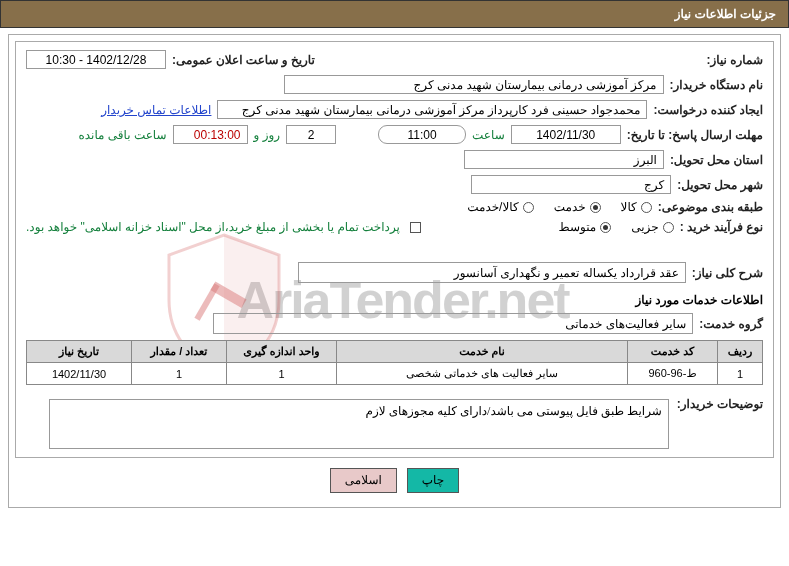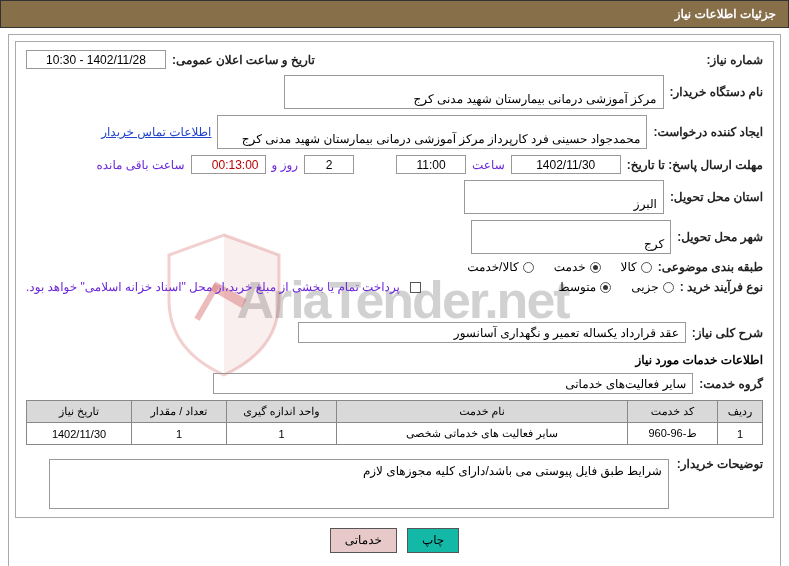--- a/index.html
+++ b/index.html
@@ -41,52 +41,53 @@
   text-align: center;
 }
 .input-box {
   border: 1px solid #999;
   background: #fff;
   padding: 2px 6px;
   height: 19px;
   line-height: 15px;
   text-align: center;
 }
-.text-val { text-align: right; padding: 16px 6px; }
+.text-val { text-align: right; padding: 2px 6px; }
 .link { color: #2244cc; text-decoration: underline; cursor: pointer; }
 .w-num { width: 150px; }
 .w-date { width: 140px; }
 .w-long { width: 380px; }
 .w-long2 { width: 430px; }
-.w-time { width: 70px; }
+.w-time { width: 88px; border-radius: 9px; }
 .w-day { width: 50px; }
 .w-timer { width: 75px; text-align: right; }
 .w-loc { width: 200px; }
 .radio-set { display: flex; gap: 20px; align-items: center; }
 .radio-dot {
   display: inline-block; width: 11px; height: 11px;
   border: 1px solid #555; border-radius: 50%; margin-left: 4px;
   vertical-align: middle; position: relative;
 }
 .radio-dot.filled::after {
   content:""; position:absolute; width:5px; height:5px;
   background:#333; border-radius:50%; top:2px; right:2px;
 }
 .chk { display:inline-block; width:11px; height:11px; border:1px solid #555; margin-left:4px; vertical-align:middle; }
 .section-title { font-weight: bold; margin: 10px 0 6px 0; }
 .big-input { border: 1px solid #999; padding: 3px 6px; width: 388px; height: 21px; text-align:right; }
 .svc-input { border: 1px solid #999; padding: 3px 6px; width: 480px; height: 21px; }
 table { border-collapse: collapse; width: 100%; margin-top: 6px; }
 th, td { border: 1px solid #888; padding: 4px 6px; font-size: 11px; }
-th { background: #d9d9d9; text-align: center; font-weight: normal; }
+th { background: #d9d9d9; text-align: center; font-weight: bold; }
 td { text-align: center; background: #fff; }
 .notes-box {
   border: 1px solid #999; min-height: 50px;
   padding: 4px 6px; margin-top: 6px; text-align:right;
   width: 620px;
+  font-family: Liberation Serif, serif;
 }
 .btn-row { display:flex; gap:10px; justify-content:center; margin: 10px 0 14px 0; }
 .btn {
   padding: 4px 14px; border: 1px solid #555; cursor:pointer;
   font-family: Tahoma; font-size: 12px;
 }
 .btn-print { background: #14b8a6; }
 .btn-back { background: #e8c9c9; }
 .watermark {
   position: absolute;
@@ -102,21 +103,21 @@
 }
 .wm-shield {
   position: absolute;
   top: 230px;
   right: 500px;
   z-index: 0;
   pointer-events: none;
   opacity: 0.7;
 }
 .content { position: relative; z-index: 1; }
-.small-txt { color: #6d28d9; }
+.small-txt { color: #15803d; }
 .notes-row { display:flex; align-items:flex-start; gap:8px; margin-top:8px; }
 </style>
 </head>
 <body>
 
 <div class="watermark">AriaTender.net</div>
 <svg class="wm-shield" width="130" height="150" viewBox="0 0 130 150">
   <path d="M65 5 L120 25 L120 70 Q120 120 65 145 Q10 120 10 70 L10 25 Z" fill="none" stroke="#c94040" stroke-width="3" stroke-opacity="0.35"></path>
   <path d="M65 5 L120 25 L120 70 Q120 120 65 145 L65 5 Z" fill="#c94040" fill-opacity="0.12"></path>
   <rect x="45" y="52" width="6" height="40" fill="#c94040" fill-opacity="0.5" transform="rotate(30 48 72)"></rect>
@@ -126,21 +127,21 @@
 <div class="content">
 <div class="header-bar">جزئیات اطلاعات نیاز</div>
 
 <div class="outer-frame">
   <div class="inner-frame">
 
     <div class="row">
       <span class="label">شماره نیاز:</span>
       <span style="flex:1"></span>
       <span class="label">تاریخ و ساعت اعلان عمومی:</span>
-      <span class="input-box w-date">1402/11/28 - 10:30</span>
+      <span class="input-box w-date">1402/12/28 - 10:30</span>
     </div>
 
     <div class="row">
       <span class="label">نام دستگاه خریدار:</span>
       <span class="input-box w-long text-val">مرکز آموزشی درمانی بیمارستان شهید مدنی کرج</span>
     </div>
 
     <div class="row">
       <span class="label">ایجاد کننده درخواست:</span>
       <span class="input-box w-long2 text-val">محمدجواد حسینی فرد کارپرداز مرکز آموزشی درمانی بیمارستان شهید مدنی کرج</span>
@@ -228,16 +229,16 @@
 
     <div class="notes-row">
       <span class="label" style="padding-top:4px">توضیحات خریدار:</span>
       <div class="notes-box">شرایط طبق فایل پیوستی می باشد/دارای کلیه مجوزهای لازم</div>
     </div>
 
   </div>
 
   <div class="btn-row">
     <button class="btn btn-print">چاپ</button>
-    <button class="btn btn-back">خدماتی</button>
+    <button class="btn btn-back">اسلامی</button>
   </div>
 </div>
 </div>
 
 </body></html>

